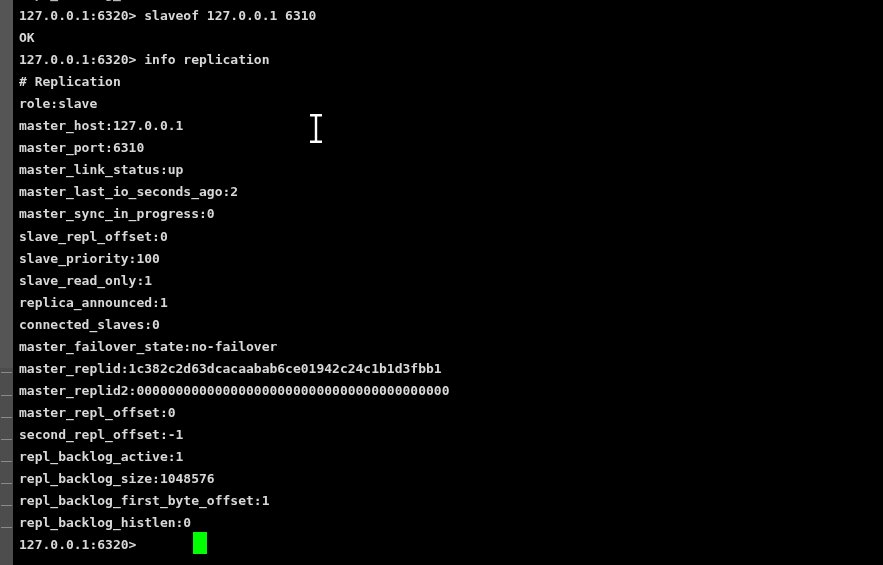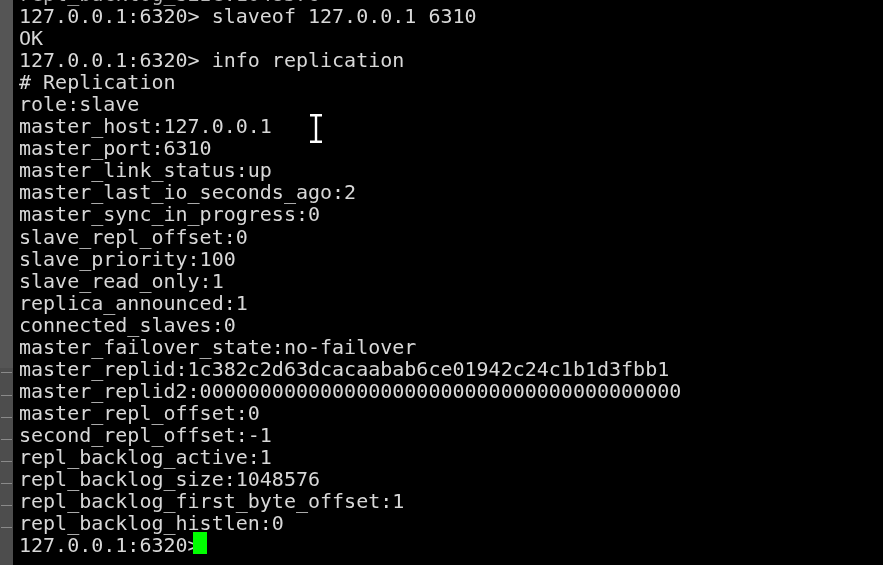--- a/index.html
+++ b/index.html
@@ -63,24 +63,25 @@
   #lines {
     position: absolute;
     left: 6px;
     top: -17px;
     white-space: pre;
   }
   .tline {
     display: block;
     height: 22.05px;
     line-height: 22.05px;
-    font-size: 20px;
+    font-size: 13px;
     letter-spacing: 0px;
     color: #d8d8d8;
     white-space: pre;
+    font-weight: bold;
   }
   .tline.clipped {
     color: #b9b9b9;
   }
   
   #block-cursor {
     position: absolute;
     left: 193px;
     top: 532px;
     width: 14px;

